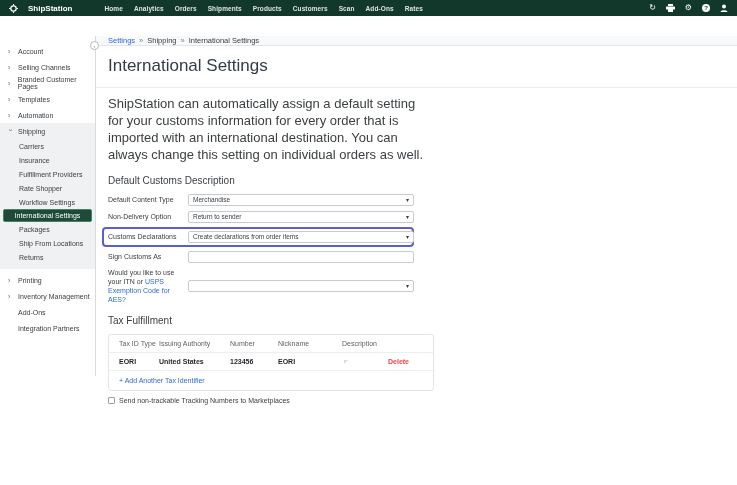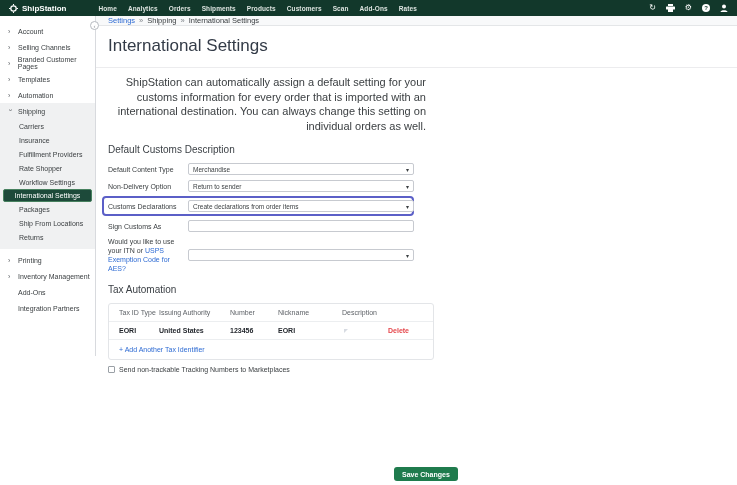--- a/index.html
+++ b/index.html
@@ -1,31 +1,31 @@
 <!DOCTYPE html>
 <html><head>
 <meta charset="utf-8">
 <style>
   * { margin:0; padding:0; box-sizing:border-box; }
   html,body { width:737px; height:485px; overflow:hidden; background:#fff;
     font-family:"Liberation Sans", sans-serif; color:#3c4043; }
 
   
   .topbar { height:16px; background:#12382b; display:flex; align-items:center; padding:0 9px; }
-  .brand { display:flex; align-items:center; gap:4px; color:#fff; font-size:8px; font-weight:bold; margin-right:32px; }
+  .brand { display:flex; align-items:center; gap:10px; color:#fff; font-size:8px; font-weight:bold; margin-right:32px; }
   .brand svg { display:block; }
   .topnav { display:flex; gap:11px; font-size:6.5px; font-weight:600; color:#dde4e0; letter-spacing:.1px; }
   .topnav span { cursor:pointer; }
   .topicons { margin-left:auto; display:flex; align-items:center; gap:10px; color:#fff; }
   .ticon { font-size:8px; line-height:1; display:flex; align-items:center; }
   .help-circle { width:8px; height:8px; border-radius:50%; background:#fff; color:#12382b;
     font-size:6px; font-weight:bold; display:flex; align-items:center; justify-content:center; }
 
   
-  .app { display:flex; height:340px; }
+  .app { display:flex; height:340px;margin-top:20px; }
 
   
   .sidebar { width:96px; flex-shrink:0; border-right:1px solid #d8dade; background:#fff;
     font-size:7px; padding-top:7px; }
   .side-item { height:16px; display:flex; align-items:center; padding-left:8px; gap:5px; cursor:pointer; }
   .chev { color:#5f6368; font-size:7px; width:5px; display:inline-block; line-height:1; }
   .chev.down { transform:rotate(90deg); }
   .side-group { background:#f0f1f2; padding-bottom:5px; }
   .sub-item { height:14px; display:flex; align-items:center; padding-left:19px; cursor:pointer; }
   .sub-item.selected { background:#1d4a3a; color:#fff; border:1px solid #47815f; border-radius:2px;
@@ -39,21 +39,21 @@
   .collapse-btn { position:absolute; left:-6px; top:5px; width:9px; height:9px; border-radius:50%;
     border:1px solid #b6bac0; background:#fff; color:#8d939b; font-size:6px;
     display:flex; align-items:center; justify-content:center; cursor:pointer; }
   .crumb-link { color:#2e6bd3; cursor:pointer; }
   .crumb-sep { color:#80868b; margin:0 4px; }
   .crumb { color:#3c4043; }
 
   .content { padding:7px 12px 0; flex:1; }
   .page-title { font-size:17px; font-weight:400; color:#333b47; margin:3px 0 11px; }
   .title-divider { border:none; border-top:1px solid #ececee; margin:0 -12px 7px; }
-  .page-desc { font-size:11px; line-height:1.32; color:#3c4043; width:318px;text-align:right; }
+  .page-desc { font-size:13px; line-height:1.32; color:#3c4043; width:318px; }
   .sec-heading { font-size:10px; font-weight:400; color:#3a3f44; margin:11px 0 8px; }
 
   
   .form-row { display:flex; align-items:center; width:306px; margin-bottom:5px; }
   .form-label { width:80px; flex-shrink:0; font-size:7px; color:#3c4043; line-height:1.3; padding-right:5px; }
   .control { flex:1; height:12px; border:1px solid #c7cad0; border-radius:2px; background:#fff;
     display:flex; align-items:center; justify-content:space-between; padding:0 4px;
     font-size:6.5px; color:#3c4043; cursor:pointer; }
   .control .arrow { font-size:6px; color:#3c4043; }
   input.text-control { flex:1; height:12px; border:1px solid #c7cad0; border-radius:2px;
@@ -257,21 +257,21 @@
       </div>
 
       <div class="form-row" style="align-items:center; margin-bottom:8px;">
         <span class="form-label"><span>Would you like to use your ITN or </span><a class="link">USPS Exemption Code for AES?</a></span>
         <div class="control">
           <span></span>
           <span class="arrow">▾</span>
         </div>
       </div>
 
-      <h2 class="sec-heading">Tax Automation</h2>
+      <h2 class="sec-heading">Tax Fulfillment</h2>
 
       <div class="tax-box">
         <div class="t-row t-head">
           <span class="c1">Tax ID Type</span>
           <span class="c2">Issuing Authority</span>
           <span class="c3">Number</span>
           <span class="c4">Nickname</span>
           <span class="c5">Description</span>
           <span class="c6"></span>
         </div>

